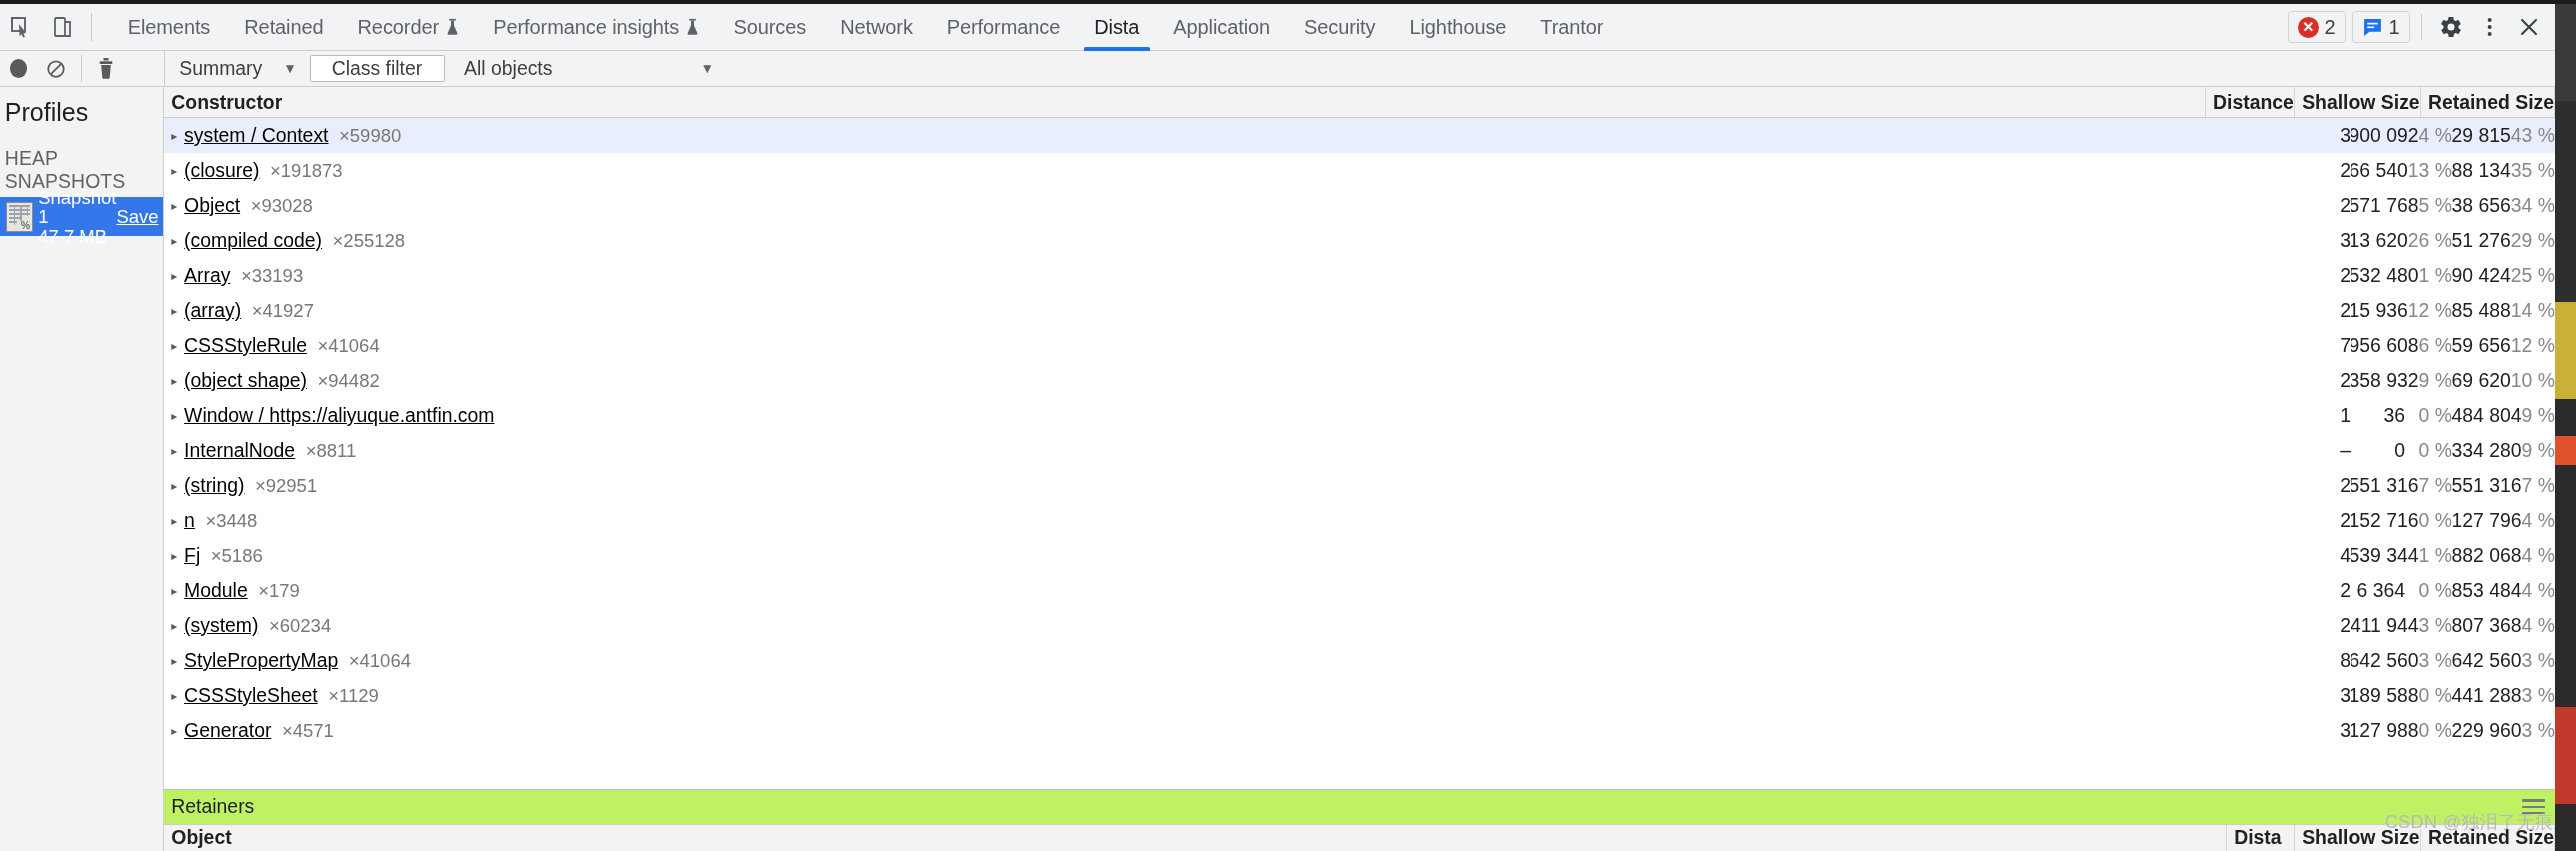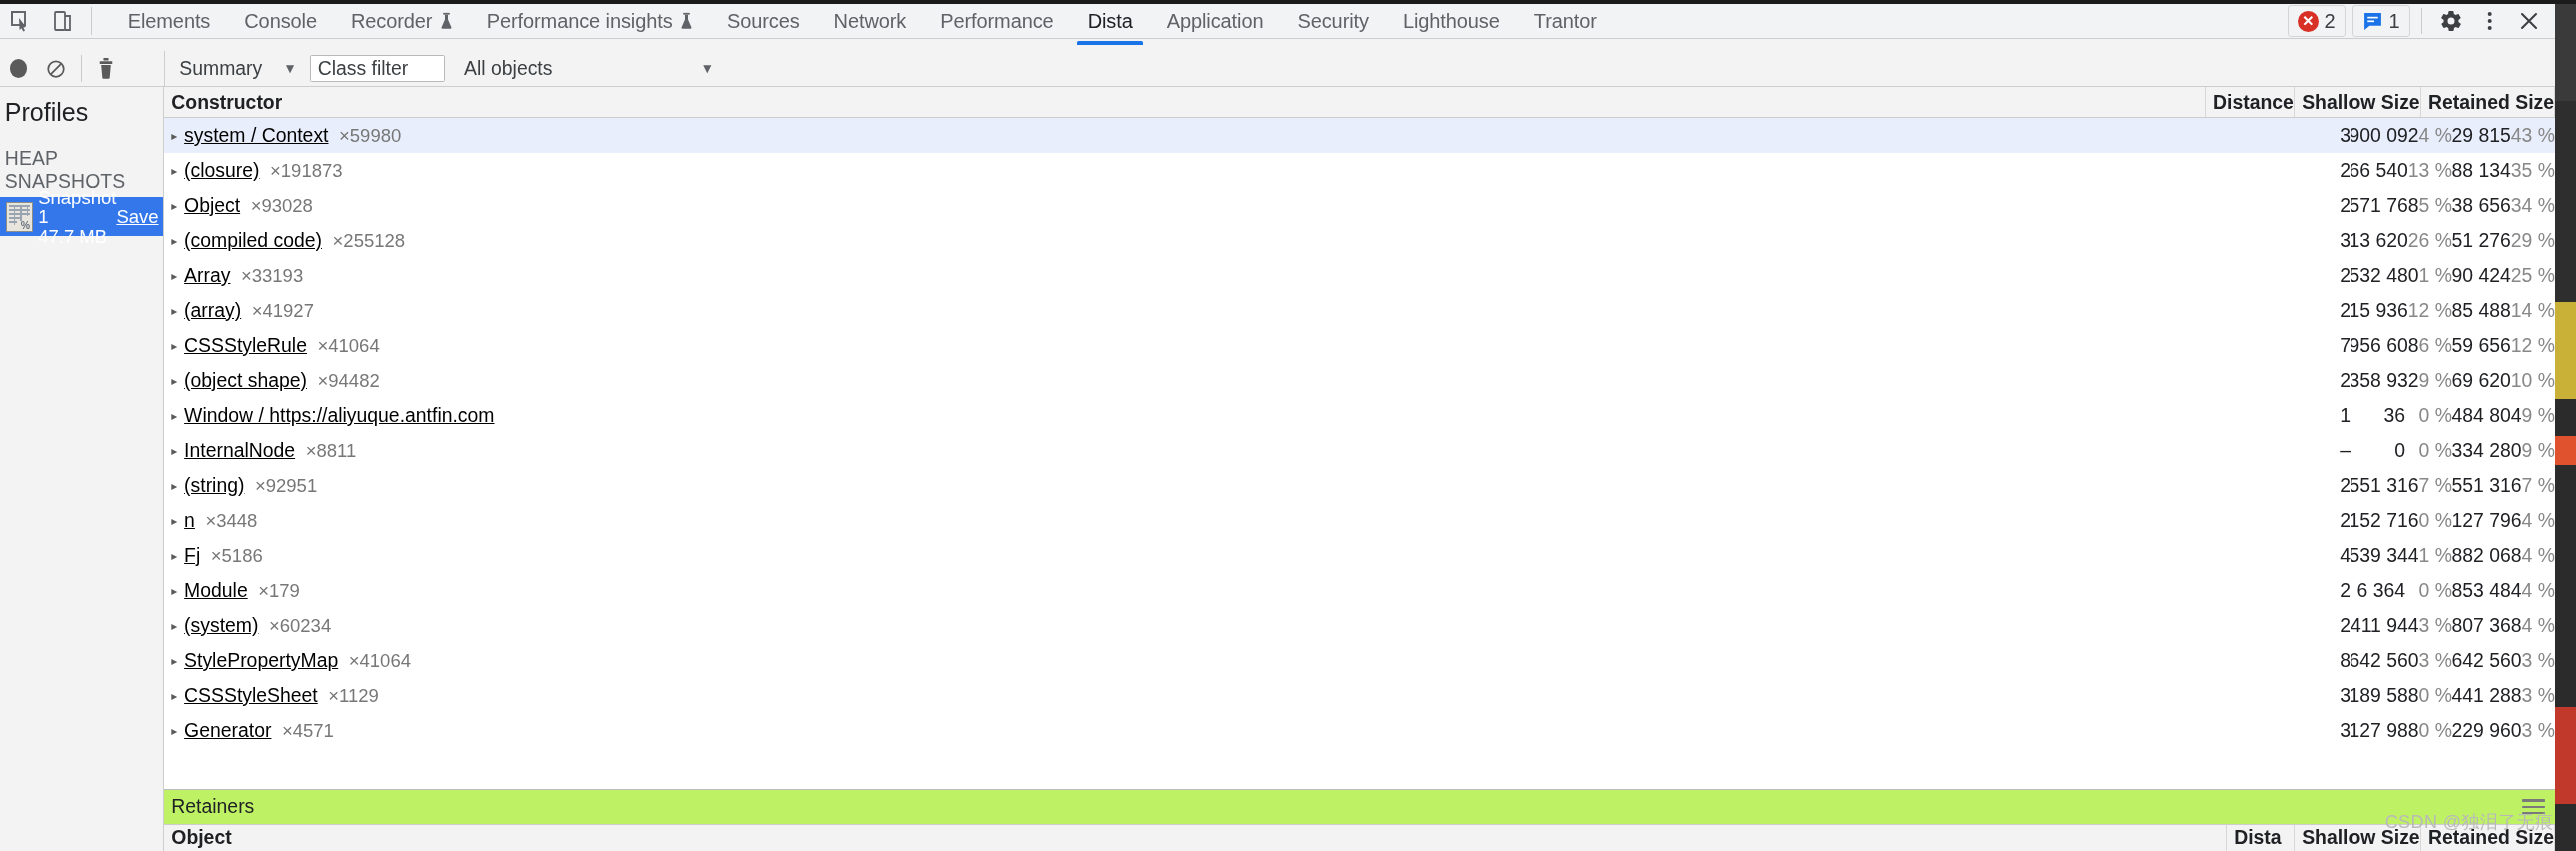--- a/index.html
+++ b/index.html
@@ -9,21 +9,21 @@
     background: #fff;
     font-family: "Liberation Sans", sans-serif;
   }
   #app { position: relative; width: 2576px; height: 852px; background: #f3f3f3; }
 
   
   .top-sliver { position:absolute; left:0; top:0; width:2576px; height:4px; background:#1b1b1b; }
 
   
   .tabbar {
-    position:absolute; left:0; top:4px; width:2555px; height:35px;
+    position:absolute; left:0; top:4px; width:2555px; height:47px;
     background:#f1f3f4;
     border-bottom:0.8px solid #cdcdcd;
     display:flex; align-items:center;
   }
   .tool-ico {
     width:42px; height:42px; display:flex; align-items:center; justify-content:center;
     color:#5f6368;
   }
   .tool-ico svg { display:block; }
   .vsep { width:0.8px; height:27.4px; background:#cacaca; margin:0 7.3px; }
@@ -81,21 +81,21 @@
     font-size:19.4px; color:#3c4043; height:32px;
     padding:0 3.2px 0 4.8px;
   }
   .sel-label { margin-right:21px; white-space:nowrap; }
   .caret { font-size:13.7px; color:#5f6368; line-height:1; }
   .classfilter {
     width:135px; height:27.4px;
     border:0.8px solid #b9b9b9; border-radius:1.6px;
     background:#fff;
     font-size:19.4px; color:#3c4043;
-    padding:0 7px;
+    padding:0 21px;
     font-family:"Liberation Sans", sans-serif;
     margin-left:9.7px;
   }
   .classfilter::placeholder { color:#3c4043; opacity:1; }
   .allobjects {
     display:flex; align-items:center; justify-content:space-between;
     width:250px; height:32px; margin-left:19.4px;
     font-size:19.4px; color:#3c4043;
   }
 
@@ -240,21 +240,21 @@
       </svg>
     </div>
 
     <div class="vsep"></div>
 
     <div class="tabs">
       <div class="tab">
         <span>Elements</span>
       </div>
       <div class="tab">
-        <span>Console</span>
+        <span>Retained</span>
       </div>
       <div class="tab">
         <span>Recorder</span>
         <span class="flask">
           <svg width="13" height="18" viewBox="0 0 12 16" fill="#5f6368">
             <rect x="3" y="0.5" width="6" height="1.6"></rect>
             <path d="M4.6 2.2h2.8v4.4l3.1 7.2a1 1 0 0 1-.9 1.4H2.4a1 1 0 0 1-.9-1.4l3.1-7.2z"></path>
           </svg>
         </span>
       </div>

